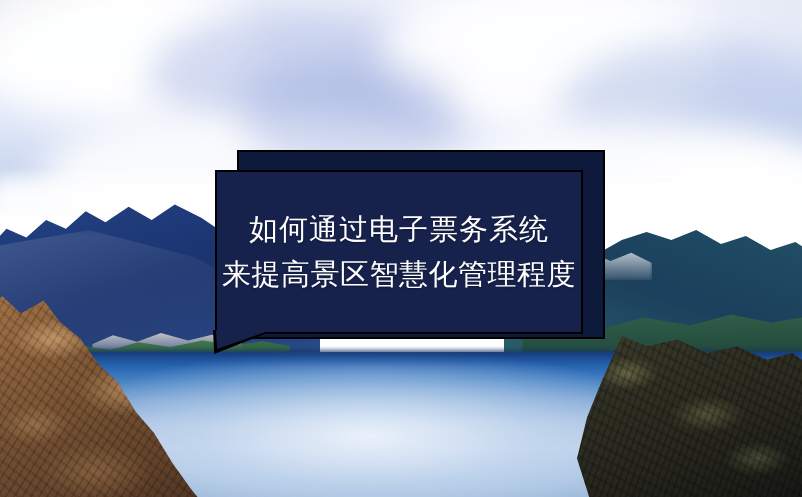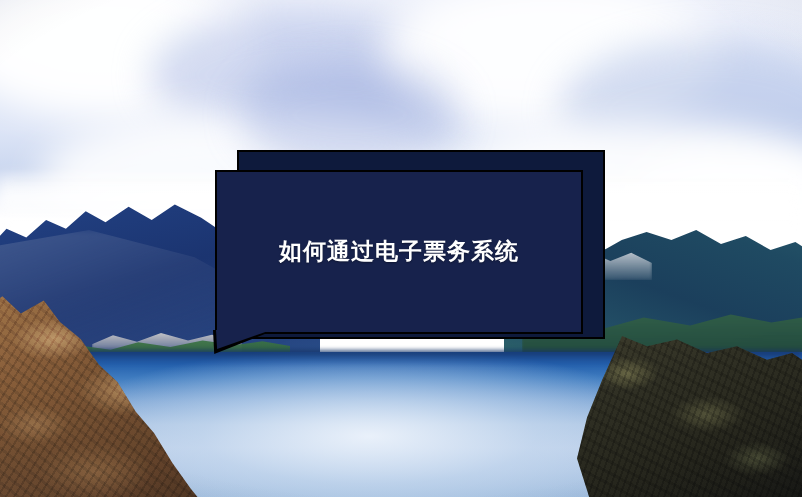--- a/index.html
+++ b/index.html
@@ -266,25 +266,25 @@
     width: 368px; height: 164px;
     display: flex;
     flex-direction: column;
     align-items: center;
     justify-content: center;
     gap: 13px;
     box-sizing: border-box;
   }
   .headline {
     color: #ffffff;
-    font-size: 23px;
+    font-size: 29px;
     line-height: 1.1;
     letter-spacing: 1px;
     white-space: nowrap;
-    font-weight: 700;
+    font-weight: 400;
     text-shadow: 0 1px 2px rgba(0,0,0,.35);
   }
   .headline.l2 { letter-spacing: .5px; }
 </style>
 </head>
 <body>
 
 <div id="stage">
 
   <div class="scene">
@@ -321,16 +321,17 @@
   </div>
 
   <div class="bubble-wrap">
     <div class="panel-back"></div>
     <div class="tail-outline"></div>
     <div class="panel-front"></div>
     <div class="tail-fill"></div>
 
     <div class="bubble-text">
       <div class="headline l1">如何通过电子票务系统</div>
+      <div class="headline l2">来提高景区智慧化管理程度</div>
     </div>
   </div>
 
 </div>
 
 </body></html>

